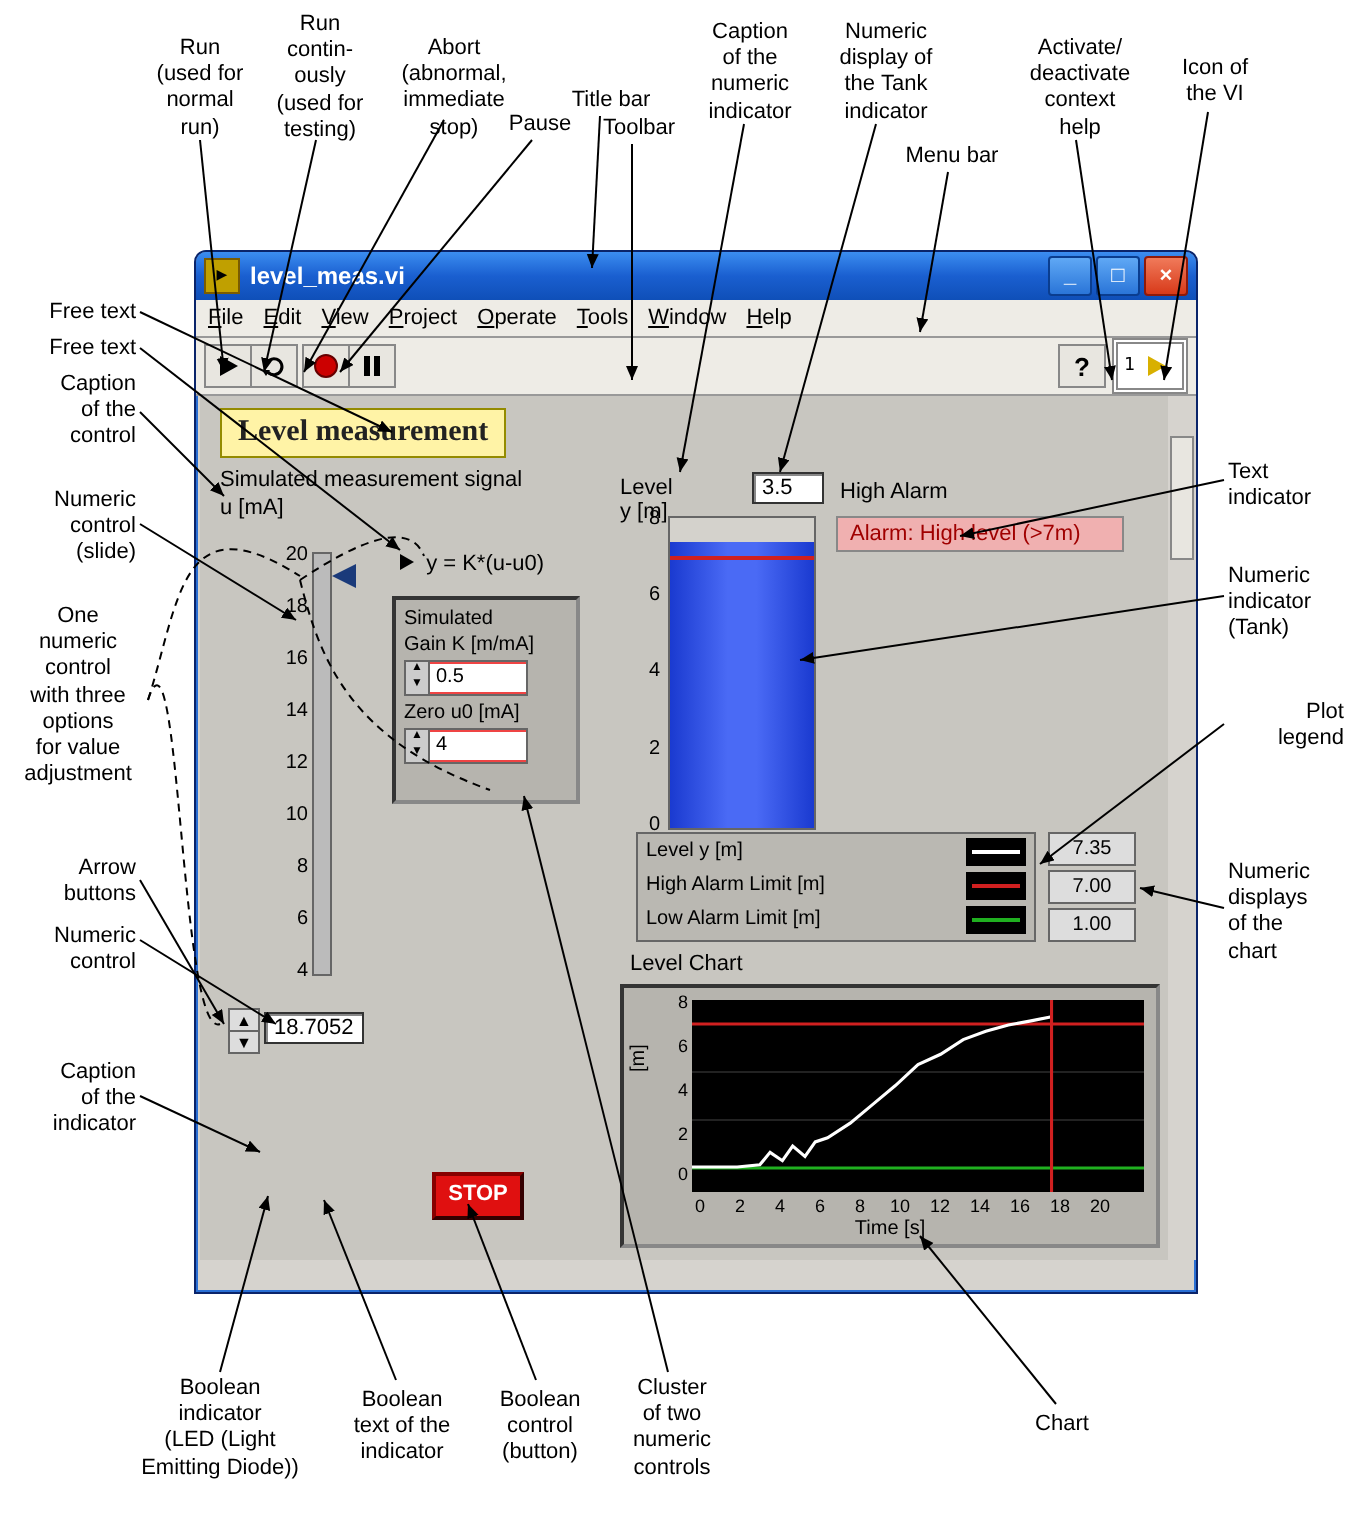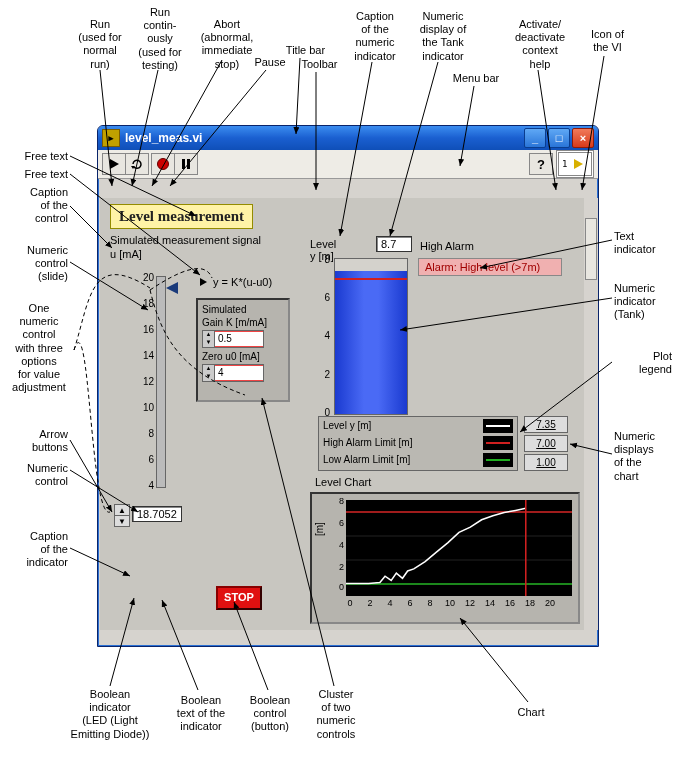--- a/index.html
+++ b/index.html
@@ -226,21 +226,21 @@
   
   .legend {
     position:absolute; left:218px; top:218px;
     width:250px;
     display:flex;
   }
   .legbox{background:#bab8b2;border:1px solid #666;flex:1;}
   .legrow{display:flex;align-items:center;height:17px;padding:0 4px;font-size:10px;gap:4px;}
   .legrow .sw{width:28px;height:12px;background:#000;margin-left:auto;position:relative;border:1px solid #000;}
   .legrow .sw::after{content:"";position:absolute;left:2px;right:2px;top:5px;height:2px;}
-  .legvals{width:44px;display:flex;flex-direction:column;gap:2px;margin-left:6px;text-decoration:underline;}
+  .legvals{width:44px;display:flex;flex-direction:column;gap:2px;margin-left:6px;}
   .legvals .v{background:#ddd;border:1px solid #666;height:15px;font-size:10px;text-align:center;line-height:15px;}
 
   
   .chart-lbl{position:absolute;left:215px;top:278px;font-size:11px;}
   .chart {
     position:absolute; left:210px; top:294px;
     width:262px; height:124px;
     background:#b6b4ae; border:2px inset #888;
     padding:2px;
   }
@@ -276,20 +276,30 @@
 <div class="win">
   <div class="titlebar">
     <div class="tb-icon">▶</div>
     <span>level_meas.vi</span>
     <div class="spacer"></div>
     <div class="winbtn">_</div>
     <div class="winbtn">□</div>
     <div class="winbtn close">×</div>
   </div>
 
+  <div class="menubar">
+    <span><u>F</u>ile</span>
+    <span><u>E</u>dit</span>
+    <span><u>V</u>iew</span>
+    <span><u>P</u>roject</span>
+    <span><u>O</u>perate</span>
+    <span><u>T</u>ools</span>
+    <span><u>W</u>indow</span>
+    <span><u>H</u>elp</span>
+  </div>
 
   <div class="toolbar">
     <div class="tbtngrp">
       <div class="tbtn">
         <svg width="12" height="12">
             <polygon points="2,1 11,6 2,11" fill="#000"></polygon>
           </svg>
       </div>
       <div class="tbtn">
         <svg width="14" height="12">
@@ -372,21 +382,21 @@
               <div>▲</div>
               <div>▼</div>
             </div>
           <div class="sp-val">4</div>
         </div>
       </div>
     </div>
 
     <div class="tank-area">
       <div class="lbl" style="left:0;top:0;">Level y [m]</div>
-      <span class="valbox" style="position:absolute;left:66px;top:-2px;min-width:26px;">8.7</span>
+      <span class="valbox" style="position:absolute;left:66px;top:-2px;min-width:26px;">3.5</span>
       <div class="tank-scale">
         <div style="top:-4px">8</div>
         <div style="top:34px">6</div>
         <div style="top:72px">4</div>
         <div style="top:111px">2</div>
         <div style="top:149px">0</div>
       </div>
       <div class="tank">
         <div class="water" style="height:92.5%"></div>
         <div class="alarmline" style="top:12.5%"></div>
@@ -450,20 +460,21 @@
       <div class="xtk" style="left:48px">2</div>
       <div class="xtk" style="left:68px">4</div>
       <div class="xtk" style="left:88px">6</div>
       <div class="xtk" style="left:108px">8</div>
       <div class="xtk" style="left:128px">10</div>
       <div class="xtk" style="left:148px">12</div>
       <div class="xtk" style="left:168px">14</div>
       <div class="xtk" style="left:188px">16</div>
       <div class="xtk" style="left:208px">18</div>
       <div class="xtk" style="left:228px">20</div>
+      <div class="xl">Time [s]</div>
     </div>
 
 
 
     <div class="stop-btn">STOP</div>
   </div>
 </div>
 
 <div class="alabel" style="left:70px;top:18px;width:60px">Run<br>(used&nbsp;for<br>normal<br>run)</div>
 <div class="alabel" style="left:130px;top:6px;width:60px">Run<br>contin-<br>ously<br>(used&nbsp;for<br>testing)</div>

